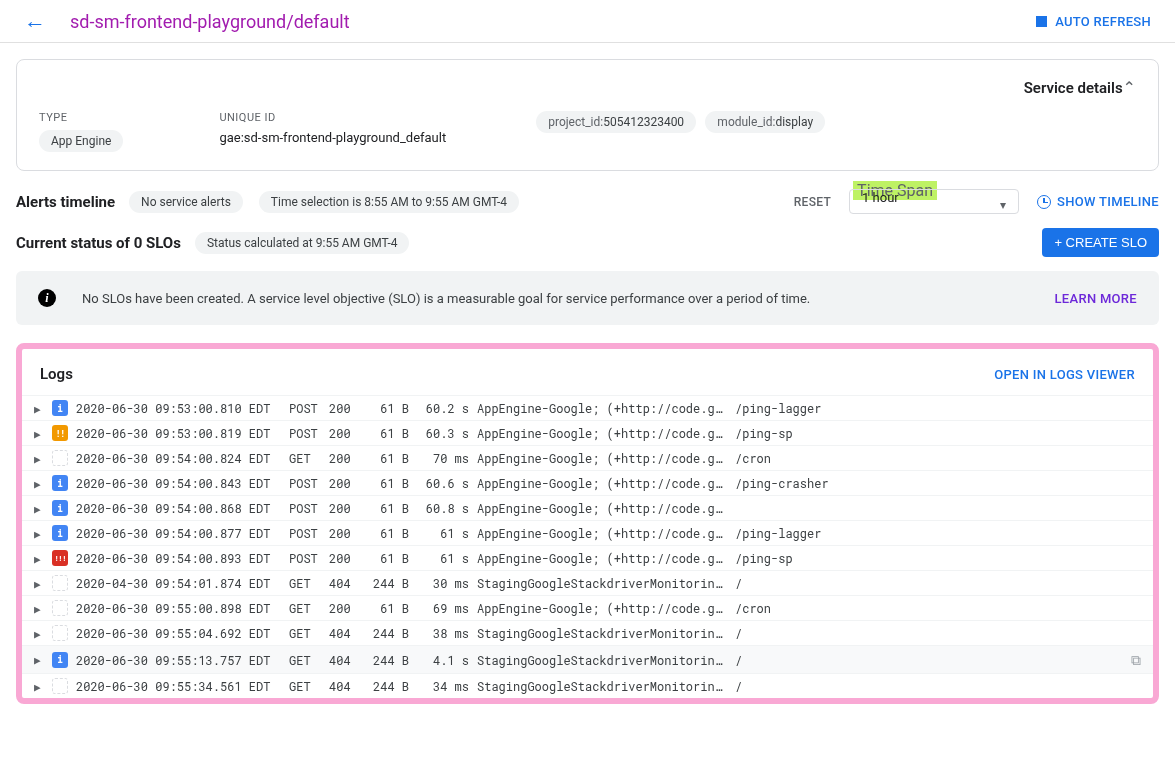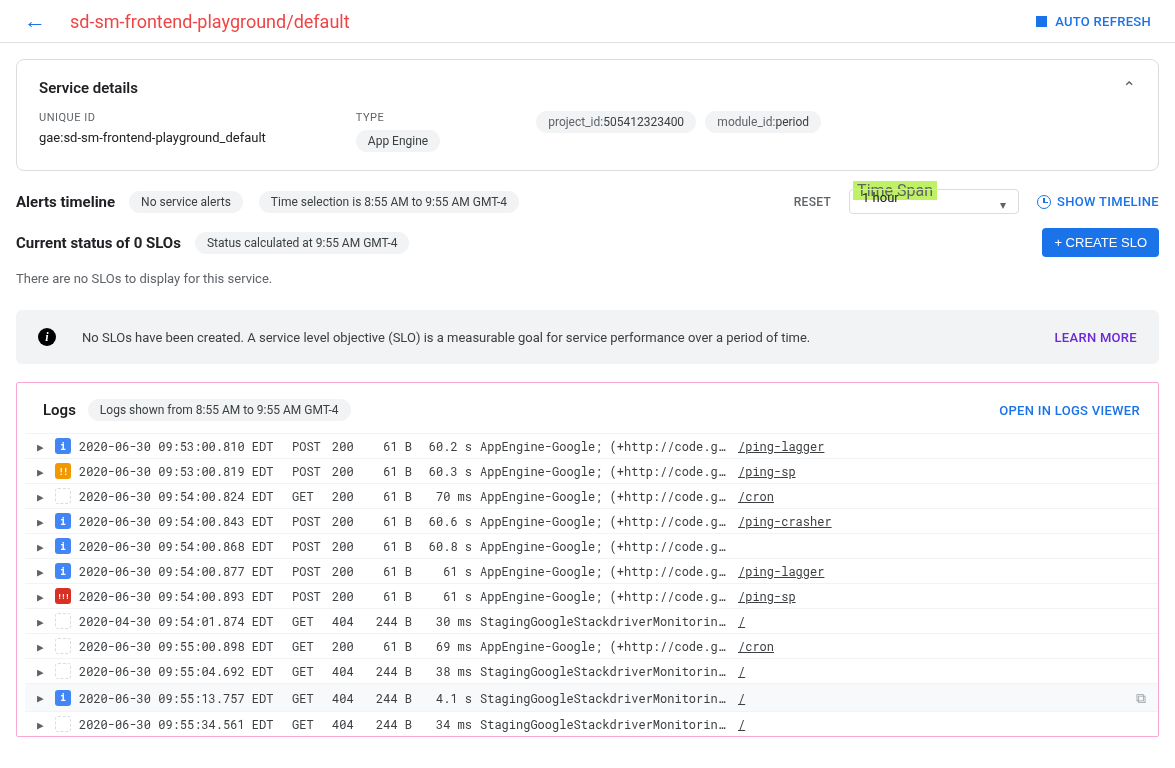--- a/index.html
+++ b/index.html
@@ -1,24 +1,24 @@
 <!DOCTYPE html>
 <html><head>
 <meta charset="utf-8">
 <style>
   * { box-sizing: border-box; margin: 0; padding: 0; }
   body { font-family: 'Google Sans', Roboto, Arial, sans-serif; font-size: 13px; color: #202124; background: #fff; }
   .top-bar { display: flex; align-items: center; padding: 8px 24px; border-bottom: 1px solid #e0e0e0; }
   .back-arrow { color: #1a73e8; font-size: 22px; margin-right: 24px; cursor: pointer; }
-  .page-title { font-size: 18px; font-weight: 400; color: #ef4444; flex: 1; }
+  .page-title { font-size: 18px; font-weight: 400; color: #a21caf; flex: 1; }
   .auto-refresh { display: flex; align-items: center; color: #1a73e8; font-size: 13px; font-weight: 500; cursor: pointer; letter-spacing: .3px; }
   .auto-refresh .sq { width: 11px; height: 11px; background: #1a73e8; margin-right: 8px; }
   .container { padding: 16px; }
   .card { border: 1px solid #dadce0; border-radius: 8px; padding: 18px 22px; margin-bottom: 18px; background: #fff; }
-  .card-header { display: flex; align-items: center; justify-content: space-between; margin-bottom: 14px; }
+  .card-header { display: flex; align-items: center; justify-content: flex-end; margin-bottom: 14px; }
   .card-title { font-size: 15px; font-weight: 600; color: #202124; }
   .chevron { color: #5f6368; font-size: 16px; cursor: pointer; }
   .details-row { display: flex; gap: 90px; }
   .detail-col { display: flex; flex-direction: column; gap: 6px; }
   .detail-label { font-size: 11px; color: #5f6368; letter-spacing: .5px; }
   .detail-value { font-size: 13px; color: #202124; }
   .chip { display: inline-flex; align-items: center; background: #f1f3f4; border-radius: 12px; padding: 4px 12px; font-size: 12px; color: #3c4043; margin-right: 6px; }
   .chip .chip-key { color: #5f6368; }
   .section-row { display: flex; align-items: center; gap: 10px; margin-bottom: 14px; flex-wrap: wrap; }
   .section-title { font-size: 15px; font-weight: 700; margin-right: 4px; }
@@ -31,42 +31,42 @@
   .show-timeline { display: flex; align-items: center; color: #1a73e8; font-size: 13px; font-weight: 500; cursor: pointer; gap: 6px; letter-spacing: .3px; }
   .clock-icn { width: 14px; height: 14px; border: 1.5px solid #1a73e8; border-radius: 50%; position: relative; }
   .clock-icn::before { content: ''; position: absolute; width: 1.5px; height: 5px; background: #1a73e8; left: 5px; top: 2px; }
   .clock-icn::after { content: ''; position: absolute; width: 4px; height: 1.5px; background: #1a73e8; left: 6px; top: 6px; }
   .create-slo-btn { background: #1a73e8; color: #fff; border: none; border-radius: 4px; padding: 7px 12px; font-size: 13px; font-weight: 500; cursor: pointer; }
   .subtext { font-size: 13px; color: #5f6368; margin-bottom: 24px; }
   .info-banner { background: #f1f3f4; border-radius: 6px; padding: 18px 22px; display: flex; align-items: center; gap: 26px; margin-bottom: 18px; }
   .info-i { width: 18px; height: 18px; background: #000; color: #fff; border-radius: 50%; display: flex; align-items: center; justify-content: center; font-size: 12px; font-weight: bold; font-style: italic; font-family: Georgia; }
   .info-text { flex: 1; font-size: 13px; color: #3c4043; }
   .learn-more { color: #6d28d9; font-size: 13px; font-weight: 500; cursor: pointer; letter-spacing: .3px; }
-  .logs-card { border: 1px solid #f9a8d4; border-radius: 2px; padding: 12px 0 0 8px; }
+  .logs-card { border: 6px solid #f9a8d4; border-radius: 8px; padding: 12px 0 0 0; }
   .logs-header { display: flex; align-items: center; padding: 4px 18px 12px 18px; gap: 12px; }
   .logs-title { font-size: 15px; font-weight: 600; }
   .open-logs { color: #1a73e8; font-size: 13px; font-weight: 500; cursor: pointer; margin-left: auto; letter-spacing: .3px; }
   .log-table { width: 100%; }
   .log-row { display: flex; align-items: center; padding: 4px 12px; gap: 8px; font-family: 'Roboto Mono', Menlo, monospace; font-size: 12px; color: #3c4043; border-top: 1px solid #f1f3f4; }
   .expand-tri { color: #5f6368; font-size: 11px; width: 10px; cursor: pointer; }
   .sev-badge { width: 16px; height: 16px; border-radius: 3px; display: flex; align-items: center; justify-content: center; font-size: 10px; color: #fff; flex-shrink: 0; }
   .sev-info { background: #4285f4; }
   .sev-info::before { content: 'i'; font-weight: bold; font-style: normal; }
   .sev-warn { background: #f29900; }
   .sev-warn::before { content: '!!'; font-weight: bold; font-size: 9px; letter-spacing: -1px; }
   .sev-err { background: #d93025; }
   .sev-err::before { content: '!!!'; font-weight: bold; font-size: 8px; letter-spacing: -1px; }
   .sev-none { border: 1px dashed #dadce0; }
   .log-ts { width: 205px; white-space: nowrap; flex-shrink: 0; }
   .log-method { width: 32px; flex-shrink: 0; }
   .log-status { width: 28px; flex-shrink: 0; }
   .log-size { width: 44px; text-align: right; flex-shrink: 0; }
   .log-dur { width: 52px; text-align: right; flex-shrink: 0; }
   .log-agent { width: 250px; overflow: hidden; text-overflow: ellipsis; white-space: nowrap; flex-shrink: 0; }
-  .log-path { flex: 1; overflow: hidden; text-overflow: ellipsis; white-space: nowrap; text-decoration: underline; }
+  .log-path { flex: 1; overflow: hidden; text-overflow: ellipsis; white-space: nowrap; }
   .log-ext { color: #9aa0a6; font-size: 14px; cursor: pointer; display: none; }
   .log-row.hover-shown { background: #f8f9fa; }
   .log-row.hover-shown .log-ext { display: inline; }
 </style>
 </head>
 <body>
 
 <div class="top-bar">
   <span class="back-arrow">←</span>
   <span class="page-title">sd-sm-frontend-playground/default</span>
@@ -78,36 +78,36 @@
 
 <div class="container">
 
   <div class="card">
     <div class="card-header">
       <span class="card-title">Service details</span>
       <span class="chevron">⌃</span>
     </div>
     <div class="details-row">
       <div class="detail-col">
+        <span class="detail-label">TYPE</span>
+        <span><span class="chip">App Engine</span></span>
+      </div>
+      <div class="detail-col">
         <span class="detail-label">UNIQUE ID</span>
         <span class="detail-value">gae:sd-sm-frontend-playground_default</span>
-      </div>
-      <div class="detail-col">
-        <span class="detail-label">TYPE</span>
-        <span><span class="chip">App Engine</span></span>
       </div>
       <div class="detail-col">
         <span>
           <span class="chip">
               <span class="chip-key">project_id: </span>
               <span>505412323400</span>
             </span>
           <span class="chip">
               <span class="chip-key">module_id: </span>
-              <span>period</span>
+              <span>display</span>
             </span>
         </span>
       </div>
     </div>
   </div>
 
   <div class="section-row">
     <span class="section-title">Alerts timeline</span>
     <span class="chip">No service alerts</span>
     <span class="chip">Time selection is 8:55 AM to 9:55 AM GMT-4</span>
@@ -125,32 +125,30 @@
   </div>
 
   <div class="section-row">
     <span class="section-title">Current status of 0 SLOs</span>
     <span class="chip">Status calculated at 9:55 AM GMT-4</span>
     <div class="right-controls">
       <button class="create-slo-btn">+ CREATE SLO</button>
     </div>
   </div>
 
-  <div class="subtext">There are no SLOs to display for this service.</div>
 
   <div class="info-banner">
     <span class="info-i">i</span>
     <span class="info-text">No SLOs have been created. A service level objective (SLO) is a measurable goal for service performance over a period of time.</span>
     <a class="learn-more">LEARN MORE</a>
   </div>
 
   <div class="logs-card">
     <div class="logs-header">
       <span class="logs-title">Logs</span>
-      <span class="chip">Logs shown from 8:55 AM to 9:55 AM GMT-4</span>
       <a class="open-logs">OPEN IN LOGS VIEWER</a>
     </div>
     <div class="log-table" id="log-table">
         <div class="log-row">
           <span class="expand-tri">▶</span>
           <span class="sev-badge sev-info"></span>
           <span class="log-ts">2020-06-30 09:53:00.810 EDT</span>
           <span class="log-method">POST</span>
           <span class="log-status">200</span>
           <span class="log-size">61 B</span>

